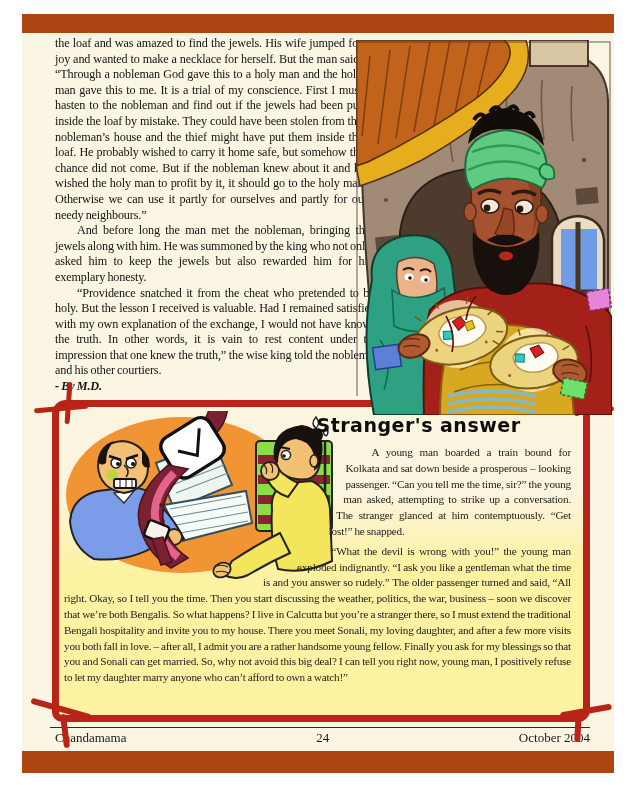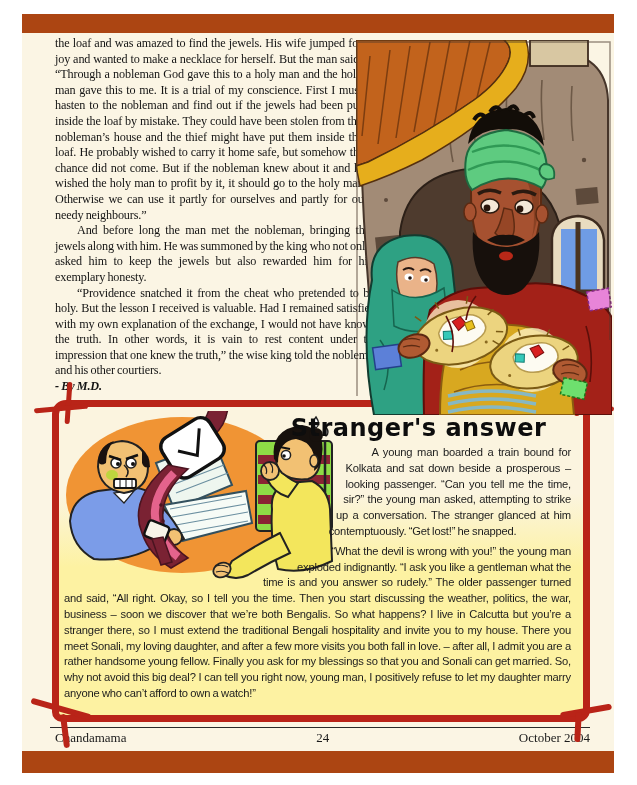--- a/index.html
+++ b/index.html
@@ -41,26 +41,26 @@
   
   .bottom-box{
     position:absolute;left:30px;top:386px;width:538px;height:322px;
     box-sizing:border-box;border:7px solid #b92418;
     border-radius:14px 8px 12px 10px;
     background:linear-gradient(#fbf4df 0%,#fbf4df 28%,#fdf2a2 52%,#fdf2a2 100%);
     z-index:2;overflow:hidden;
   }
   .box-title{
     position:absolute;left:205px;right:10px;top:7px;text-align:center;
-    font-family:"DejaVu Sans",sans-serif;font-weight:700;font-size:24px;
+    font-family:"DejaVu Sans",sans-serif;font-weight:700;font-size:19px;
     letter-spacing:0.5px;color:#0d0d0d;z-index:3;white-space:nowrap;
   }
   .box-text{
     position:absolute;left:5px;right:12px;top:2px;bottom:2px;z-index:2;
-    font-family:Liberation Sans, sans-serif;
+    font-family:Liberation Serif, serif;
   }
   .bottom-illustration{
     float:left;width:280px;height:168px;margin:2px 4px 2px 0;
     shape-outside:polygon(0% 0%,52% 0%,58% 10%,66% 4%,97% 4%,97% 45%,90% 70%,80% 86%,60% 100%,26% 100%,8% 84%,0% 60%);
     shape-margin:6px;
   }
   .box-text p{
     margin:0;font-size:11.2px;line-height:15.8px;color:#1c1c1c;
     text-align:justify;letter-spacing:-0.2px;word-spacing:-0.5px;
   }

